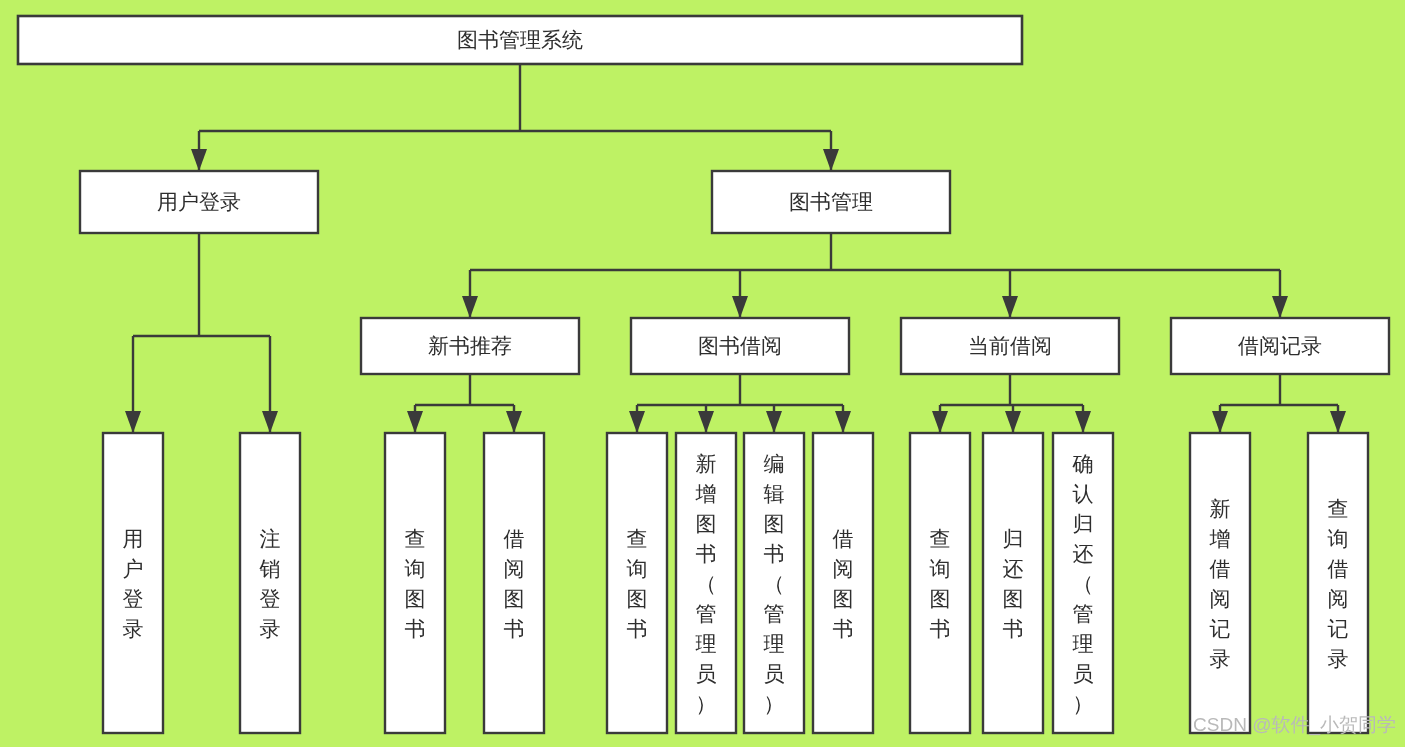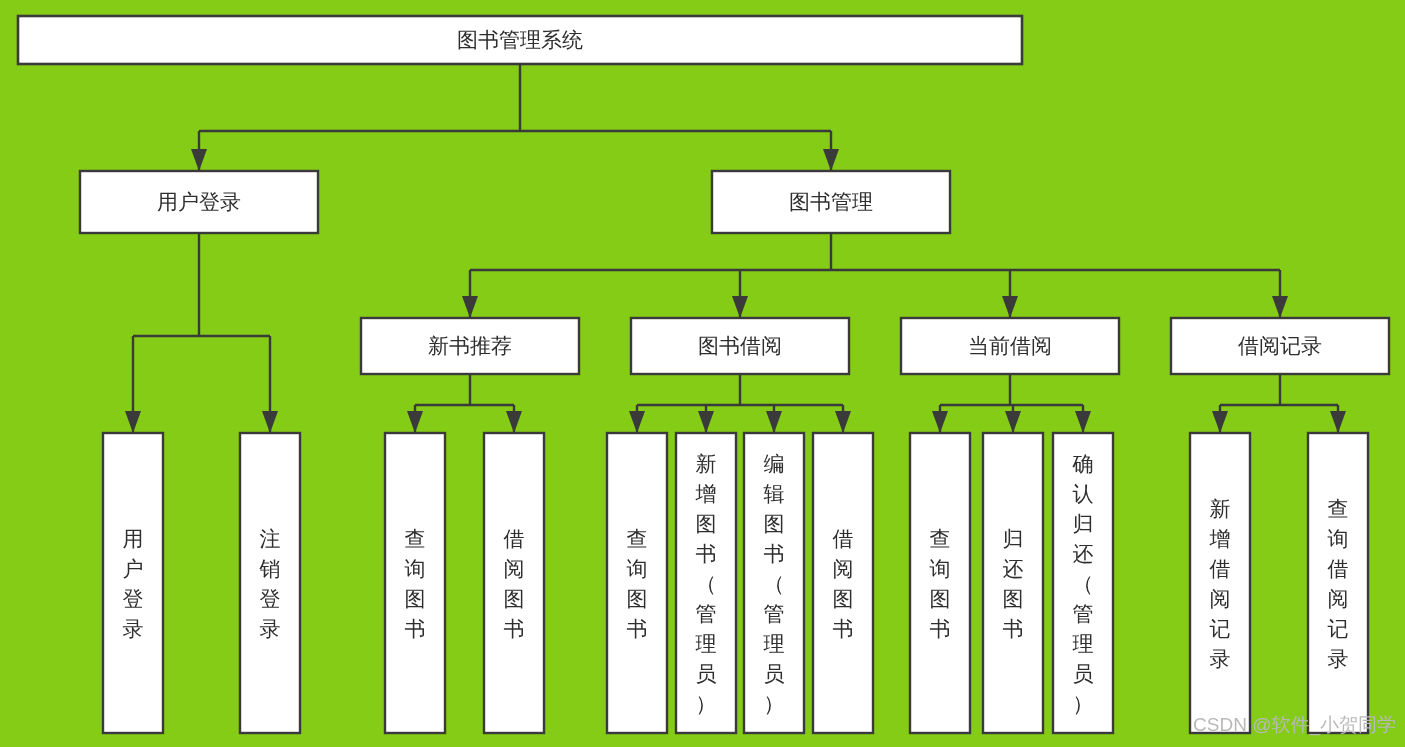--- a/index.html
+++ b/index.html
@@ -12,21 +12,21 @@
     width: 1405px;
     height: 747px;
     font-family: "Liberation Sans", "DejaVu Sans", sans-serif;
     overflow: hidden;
     position: relative;
   }
   #diagram-root {
     position: relative;
     width: 1405px;
     height: 747px;
-    background: #84cc16;
+    background: #bef264;
   }
   svg#tree-svg {
     position: absolute;
     left: 0;
     top: 0;
     width: 1405px;
     height: 747px;
     display: block;
   }
   .node-box {

